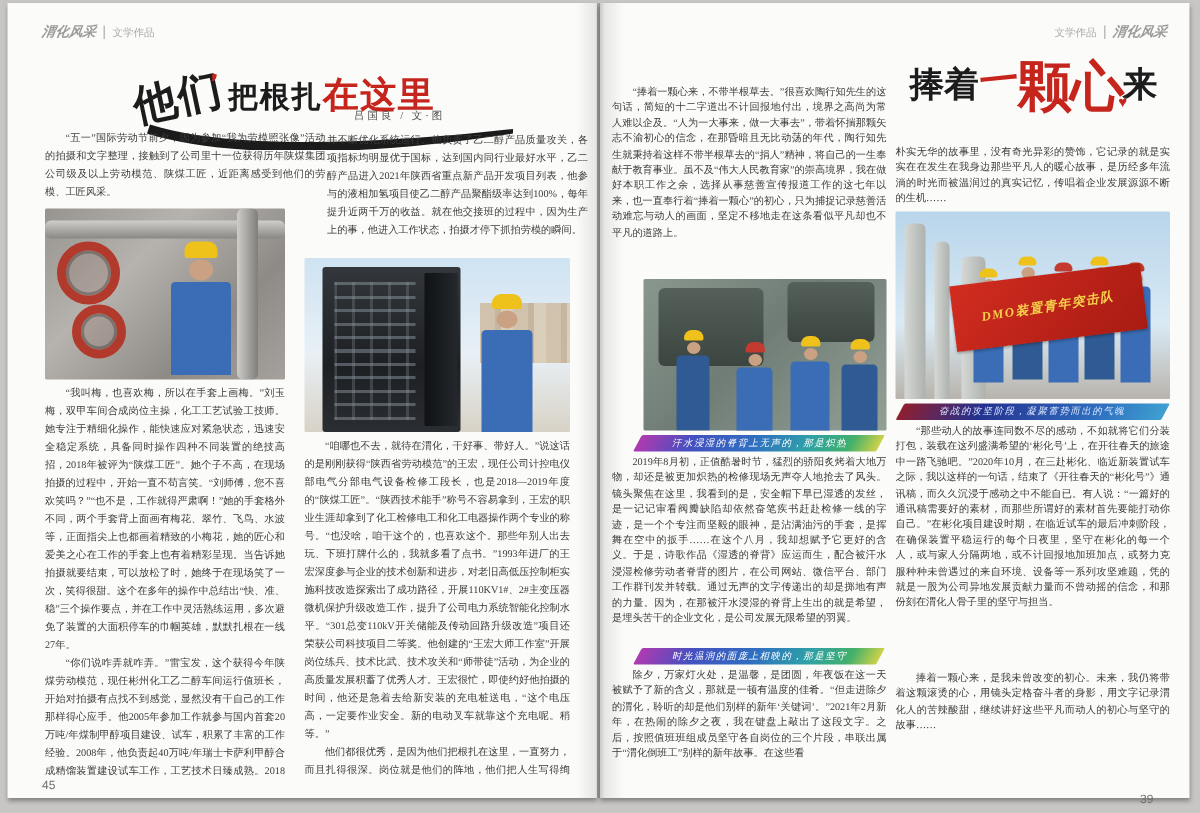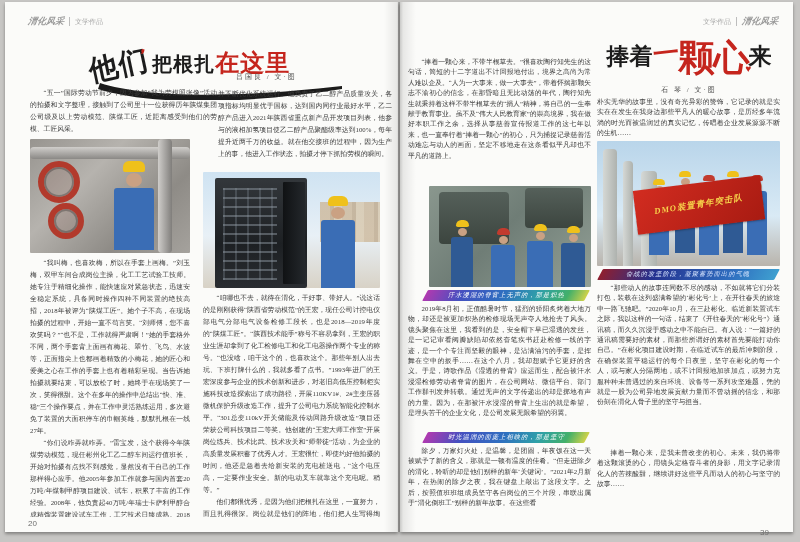--- a/index.html
+++ b/index.html
@@ -137,25 +137,24 @@
       <div class="fc" style="width:14px;height:12px;"></div>
       <div class="bd" style="width:34px;height:70px;"></div>
     </div>
   </div>
 
   <div class="abs txt lt" style="left:203px;top:292px;width:177px;height:225px;">
     <p class="para ind">“咱哪也不去，就待在渭化，干好事、带好人。”说这话的是刚刚获得“陕西省劳动模范”的王宏，现任公司计控电仪部电气分部电气设备检修工段长，也是2018—2019年度的“陕煤工匠”。“陕西技术能手”称号不容易拿到，王宏的职业生涯却拿到了化工检修电工和化工电器操作两个专业的称号。“也没啥，咱干这个的，也喜欢这个。那些年别人出去玩、下班打牌什么的，我就多看了点书。”1993年进厂的王宏深度参与企业的技术创新和进步，对老旧高低压控制柜实施科技改造探索出了成功路径，开展110KV1#、2#主变压器微机保护升级改造工作，提升了公司电力系统智能化控制水平。“301总变110kV开关储能及传动回路升级改造”项目还荣获公司科技项目二等奖。他创建的“王宏大师工作室”开展岗位练兵、技术比武、技术攻关和“师带徒”活动，为企业的高质量发展积蓄了优秀人才。王宏很忙，即使约好他拍摄的时间，他还是急着去给新安装的充电桩送电，“这个电压高，一定要作业安全。新的电动叉车就靠这个充电呢。稍等。”</p>
     <p class="para ind">他们都很优秀，是因为他们把根扎在这里，一直努力，而且扎得很深。岗位就是他们的阵地，他们把人生写得绚丽。</p>
   </div>
 
-  <div class="abs pageno" style="left:28px;top:519px;">20</div>
+  <div class="abs pageno" style="left:28px;top:519px;">45</div>
 
   <div class="abs rtitle">
     <span class="rt1">捧着</span><span class="rt2">一</span><span class="rt3"><span>颗心</span><span class="rheart">♥</span></span><span class="rt4">来</span>
-    <span class="rbyline">石 琴 / 文·图</span>
   </div>
 
   <div class="abs txt rt" style="left:408px;top:57px;width:183px;height:127px;">
     <p class="para ind">“捧着一颗心来，不带半根草去。”很喜欢陶行知先生的这句话，简短的十二字道出不计回报地付出，境界之高尚为常人难以企及。“人为一大事来，做一大事去”，带着怀揣那颗矢志不渝初心的信念，在那昏暗且无比动荡的年代，陶行知先生就秉持着这样不带半根草去的“捐人”精神，将自己的一生奉献于教育事业。虽不及“伟大人民教育家”的崇高境界，我在做好本职工作之余，选择从事慈善宣传报道工作的这七年以来，也一直奉行着“捧着一颗心”的初心，只为捕捉记录慈善活动难忘与动人的画面，坚定不移地走在这条看似平凡却也不平凡的道路上。</p>
   </div>
 
   <div class="abs photo ph3" style="left:429px;top:186px;width:162px;height:101px;">
     <div class="mach" style="left:10px;top:6px;width:70px;height:52px;"></div>
     <div class="mach" style="left:96px;top:2px;width:58px;height:40px;"></div>
     <div class="wk" style="left:22px;top:34px;">

